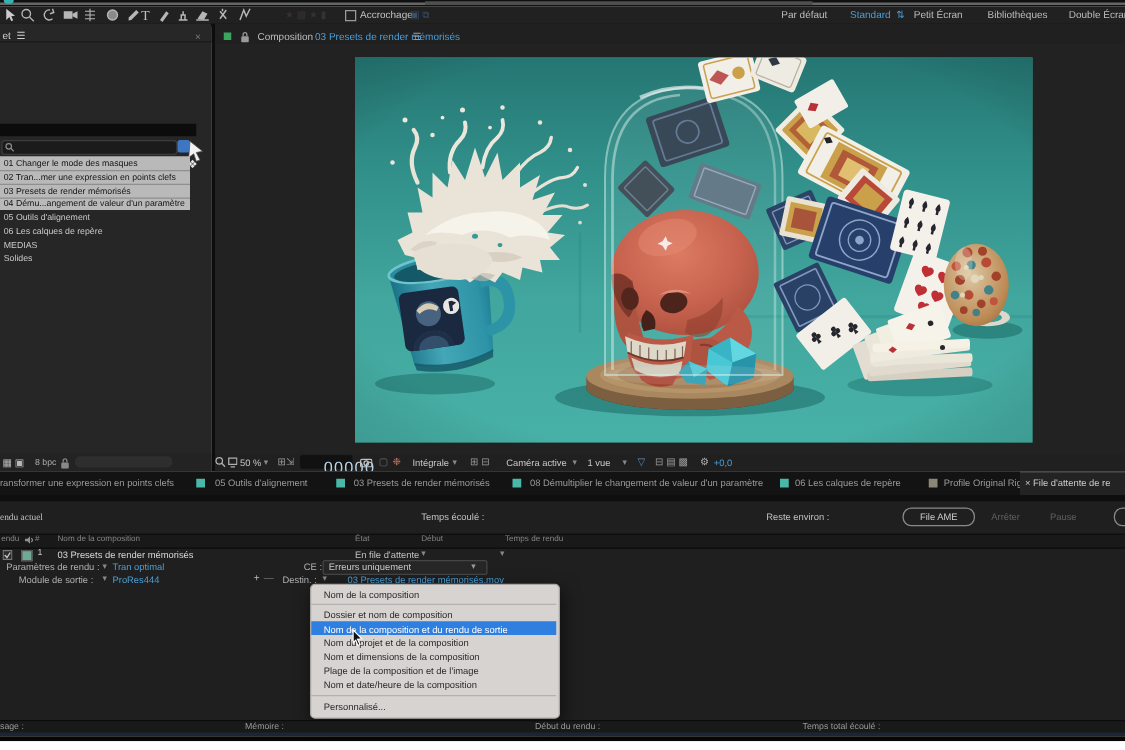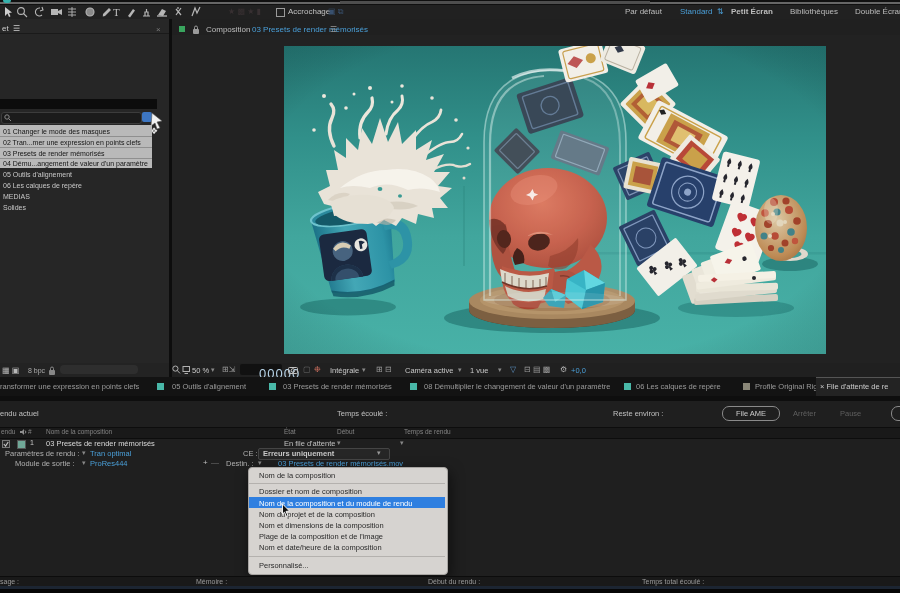--- a/index.html
+++ b/index.html
@@ -37,21 +37,21 @@
   </g>
 </svg>
 <div class="txt" style="left:228px;top:7px;font-size:8px;color:#383032;">★&nbsp;▩&nbsp;★&nbsp;▮</div>
 
 <div class="abs" style="left:276px;top:8px;width:7px;height:7px;border:1px solid #9a9a9a;background:#212121;"></div>
 <div class="txt" style="left:288px;top:7px;font-size:8px;color:#c2c2c2;">Accrochage</div>
 <div class="txt" style="left:328px;top:7px;font-size:8px;color:#38506e;">▣ ⧉</div>
 
 <div class="txt" style="left:625px;top:7px;font-size:8px;color:#bdbdbd;">Par défaut</div>
 <div class="txt" style="left:680px;top:7px;font-size:8px;color:#4a9fd8;">Standard&nbsp;&nbsp;⇅</div>
-<div class="txt" style="left:731px;top:7px;font-size:8px;color:#bdbdbd;font-weight:bold;">Petit Écran</div>
+<div class="txt" style="left:731px;top:7px;font-size:8px;color:#bdbdbd;">Petit Écran</div>
 <div class="txt" style="left:790px;top:7px;font-size:8px;color:#bdbdbd;">Bibliothèques</div>
 <div class="txt" style="left:855px;top:7px;font-size:8px;color:#bdbdbd;">Double Écrans</div>
 
 <div class="abs" style="left:0;top:19px;width:169px;height:358px;background:#262626;"></div>
 <div class="abs" style="left:0;top:19px;width:169px;height:14px;background:#272727;border-bottom:1px solid #1a1a1a;"></div>
 <div class="txt" style="left:2px;top:24px;font-size:8px;color:#cfcfcf;">et&nbsp;&nbsp;☰</div>
 
 <div class="abs" style="left:0;top:99px;width:157px;height:10px;background:#0c0c0c;"></div>
 
 <div class="abs" style="left:1px;top:112px;width:139px;height:10px;background:#1b1b1b;border:1px solid #3c3c3c;border-radius:3px;"></div>
@@ -461,21 +461,21 @@
 <div class="abs" style="left:624px;top:383px;width:7px;height:7px;background:#49b8a8;"></div>
 <div class="txt" style="left:636px;top:382px;font-size:7.5px;color:#9a9a9a;">06 Les calques de repère</div>
 <div class="abs" style="left:743px;top:383px;width:7px;height:7px;background:#8a8778;"></div>
 <div class="txt" style="left:755px;top:382px;font-size:7.5px;color:#9a9a9a;">Profile Original Rig</div>
 <div class="abs" style="left:816px;top:377px;width:84px;height:19px;background:#232323;border-top:1px solid #555;"></div>
 <div class="txt" style="left:820px;top:382px;font-size:7.5px;color:#cccccc;">× File d'attente de re</div>
 
 <div class="abs" style="left:0;top:396px;width:900px;height:182px;background:#1f1f1f;"></div>
 <div class="abs" style="left:0;top:396px;width:900px;height:5px;background:#0e0e0e;"></div>
 
-<div class="txt" style="left:0px;top:409px;font-size:7.5px;color:#c0c0c0;">endu actuel</div>
+<div class="txt" style="left:0px;top:409px;font-size:7.5px;color:#c0c0c0;font-family:Liberation Serif, serif;">endu actuel</div>
 <div class="txt" style="left:337px;top:409px;font-size:7.5px;color:#c0c0c0;">Temps écoulé :</div>
 <div class="txt" style="left:613px;top:409px;font-size:7.5px;color:#c0c0c0;">Reste environ :</div>
 <div class="abs" style="left:722px;top:406px;width:56px;height:13px;border:1px solid #8a8a8a;border-radius:7px;"></div>
 <div class="txt" style="left:736px;top:409px;font-size:7.5px;color:#cccccc;">File AME</div>
 <div class="txt" style="left:793px;top:409px;font-size:7.5px;color:#5f5f5f;">Arrêter</div>
 <div class="txt" style="left:840px;top:409px;font-size:7.5px;color:#5f5f5f;">Pause</div>
 <div class="abs" style="left:891px;top:406px;width:30px;height:13px;border:1px solid #8a8a8a;border-radius:7px;"></div>
 
 <div class="abs" style="left:0;top:427px;width:900px;height:10px;background:#191919;border-top:1px solid #0d0d0d;border-bottom:1px solid #0d0d0d;"></div>
 <div class="txt" style="left:1px;top:428px;font-size:6.5px;color:#848484;">endu</div>
@@ -498,38 +498,38 @@
 <div class="txt" style="left:46px;top:439px;font-size:7.5px;color:#d8d8d8;">03 Presets de render mémorisés</div>
 <div class="txt" style="left:284px;top:439px;font-size:7.5px;color:#c0c0c0;">En file d'attente</div>
 <div class="txt" style="left:337px;top:439px;font-size:7px;color:#888;">▾</div>
 <div class="txt" style="left:400px;top:439px;font-size:7px;color:#888;">▾</div>
 
 <div class="txt" style="left:5px;top:449px;font-size:7.5px;color:#b0b0b0;">Paramètres de rendu :</div>
 <div class="txt" style="left:82px;top:449px;font-size:7px;color:#888;">▾</div>
 <div class="txt" style="left:90px;top:449px;font-size:7.5px;color:#4a9fd8;">Tran optimal</div>
 <div class="txt" style="left:243px;top:449px;font-size:7.5px;color:#b0b0b0;">CE :</div>
 <div class="abs" style="left:258px;top:448px;width:130px;height:10px;background:#262626;border:1px solid #454545;border-radius:2px;"></div>
-<div class="txt" style="left:263px;top:449px;font-size:7.5px;color:#c8c8c8;font-weight:bold;">Erreurs uniquement</div>
+<div class="txt" style="left:263px;top:449px;font-size:7.5px;color:#c8c8c8;">Erreurs uniquement</div>
 <div class="txt" style="left:377px;top:449px;font-size:7px;color:#999;">▾</div>
 
 <div class="txt" style="left:15px;top:459px;font-size:7.5px;color:#b0b0b0;">Module de sortie :</div>
 <div class="txt" style="left:82px;top:459px;font-size:7px;color:#888;">▾</div>
 <div class="txt" style="left:90px;top:459px;font-size:7.5px;color:#4a9fd8;">ProRes444</div>
 <div class="txt" style="left:203px;top:458px;font-size:8px;color:#c0c0c0;">+</div>
 <div class="txt" style="left:211px;top:458px;font-size:8px;color:#777;">—</div>
 <div class="txt" style="left:226px;top:459px;font-size:7.5px;color:#b0b0b0;">Destin. :</div>
 <div class="txt" style="left:258px;top:459px;font-size:7px;color:#888;">▾</div>
 <div class="txt" style="left:266px;top:459px;font-size:7.5px;color:#4a9fd8;padding-left:12px;">03 Presets de render mémorisés.mov</div>
 
 <div class="abs" style="left:248px;top:467px;width:198px;height:106px;background:#d6d3d0;border:1px solid #a8a5a2;border-radius:4px;box-shadow:2px 5px 14px rgba(0,0,0,0.55);"></div>
 <div class="txt" style="left:259px;top:471px;font-size:7.5px;color:#2a2a2a;">Nom de la composition</div>
 <div class="abs" style="left:249px;top:483px;width:196px;height:1px;background:#b4b1ae;"></div>
 <div class="txt" style="left:259px;top:487px;font-size:7.5px;color:#2a2a2a;">Dossier et nom de composition</div>
 <div class="abs" style="left:249px;top:497px;width:196px;height:11px;background:#2f7fe0;"></div>
-<div class="txt" style="left:259px;top:499px;font-size:7.5px;color:#ffffff;">Nom de la composition et du module de rendu</div>
+<div class="txt" style="left:259px;top:499px;font-size:7.5px;color:#ffffff;">Nom de la composition et du rendu de sortie</div>
 <div class="txt" style="left:259px;top:510px;font-size:7.5px;color:#2a2a2a;">Nom du projet et de la composition</div>
 <div class="txt" style="left:259px;top:521px;font-size:7.5px;color:#2a2a2a;text-align:right;">Nom et dimensions de la composition</div>
 <div class="txt" style="left:259px;top:532px;font-size:7.5px;color:#2a2a2a;">Plage de la composition et de l'image</div>
 <div class="txt" style="left:259px;top:543px;font-size:7.5px;color:#2a2a2a;">Nom et date/heure de la composition</div>
 <div class="abs" style="left:249px;top:556px;width:196px;height:1px;background:#b4b1ae;"></div>
 <div class="txt" style="left:259px;top:561px;font-size:7.5px;color:#2a2a2a;">Personnalisé...</div>
 <svg class="abs" style="left:281px;top:503px;" width="10" height="14" viewBox="0 0 10 14">
   <path d="M1.5 1 L8.5 8 L5 8.4 L7 12.6 L5.3 13.4 L3.6 9.2 L1.5 11 Z" fill="#111" stroke="#fff" stroke-width="0.9"></path>
 </svg>
 

